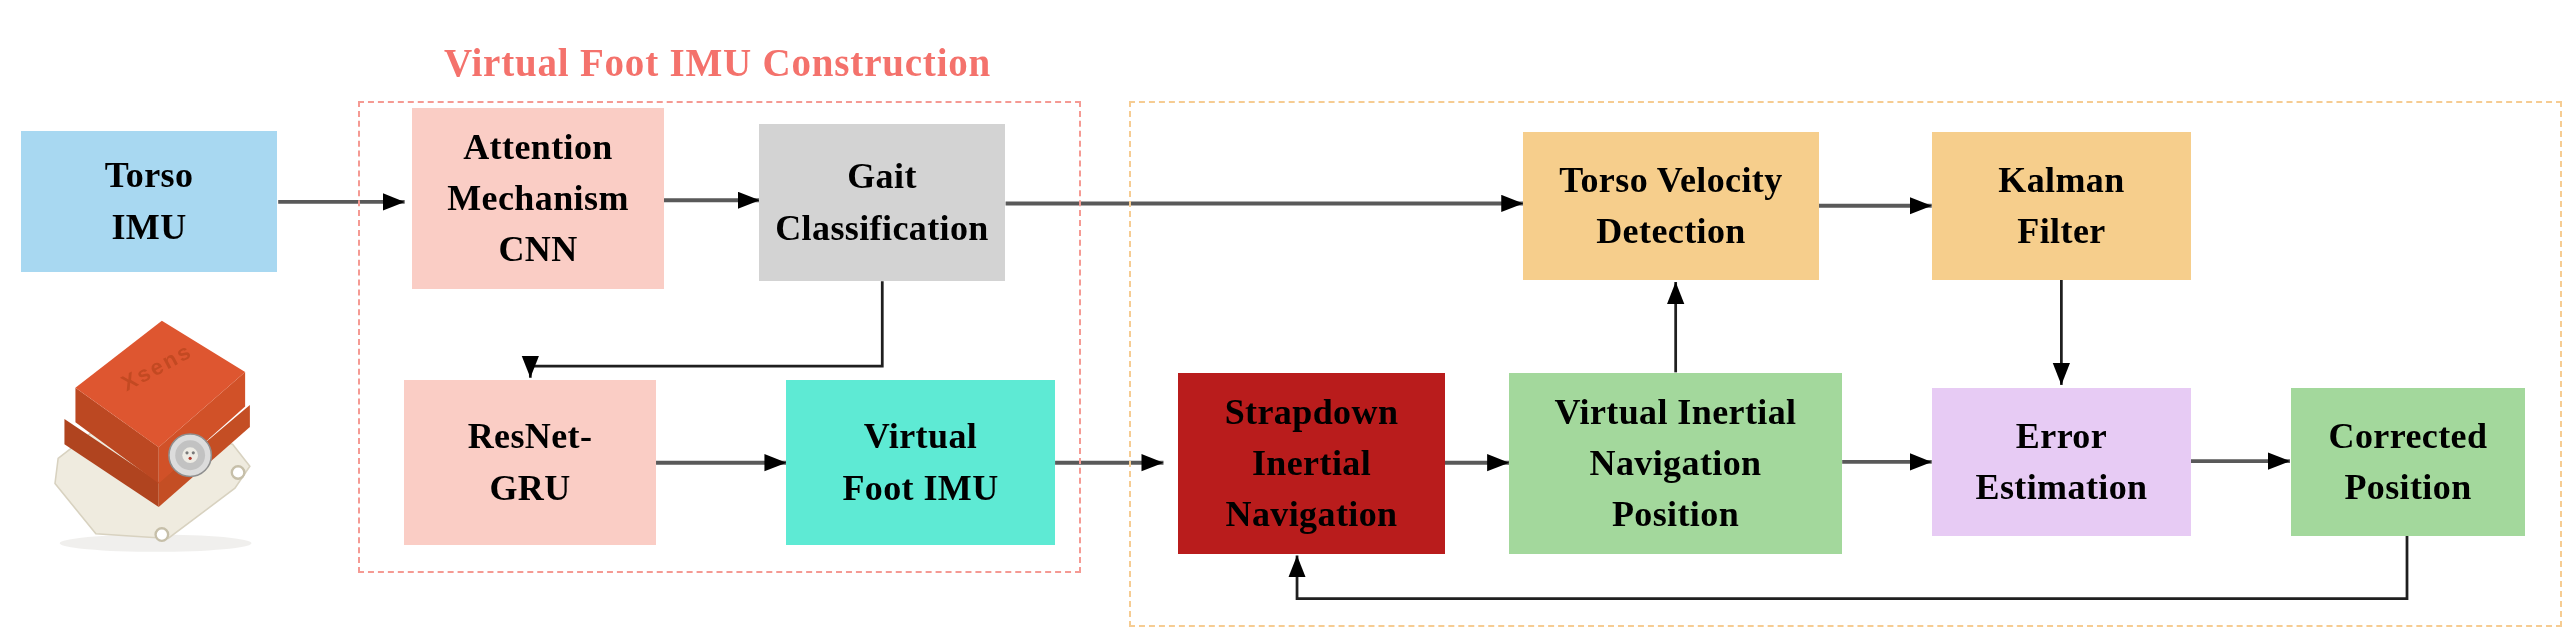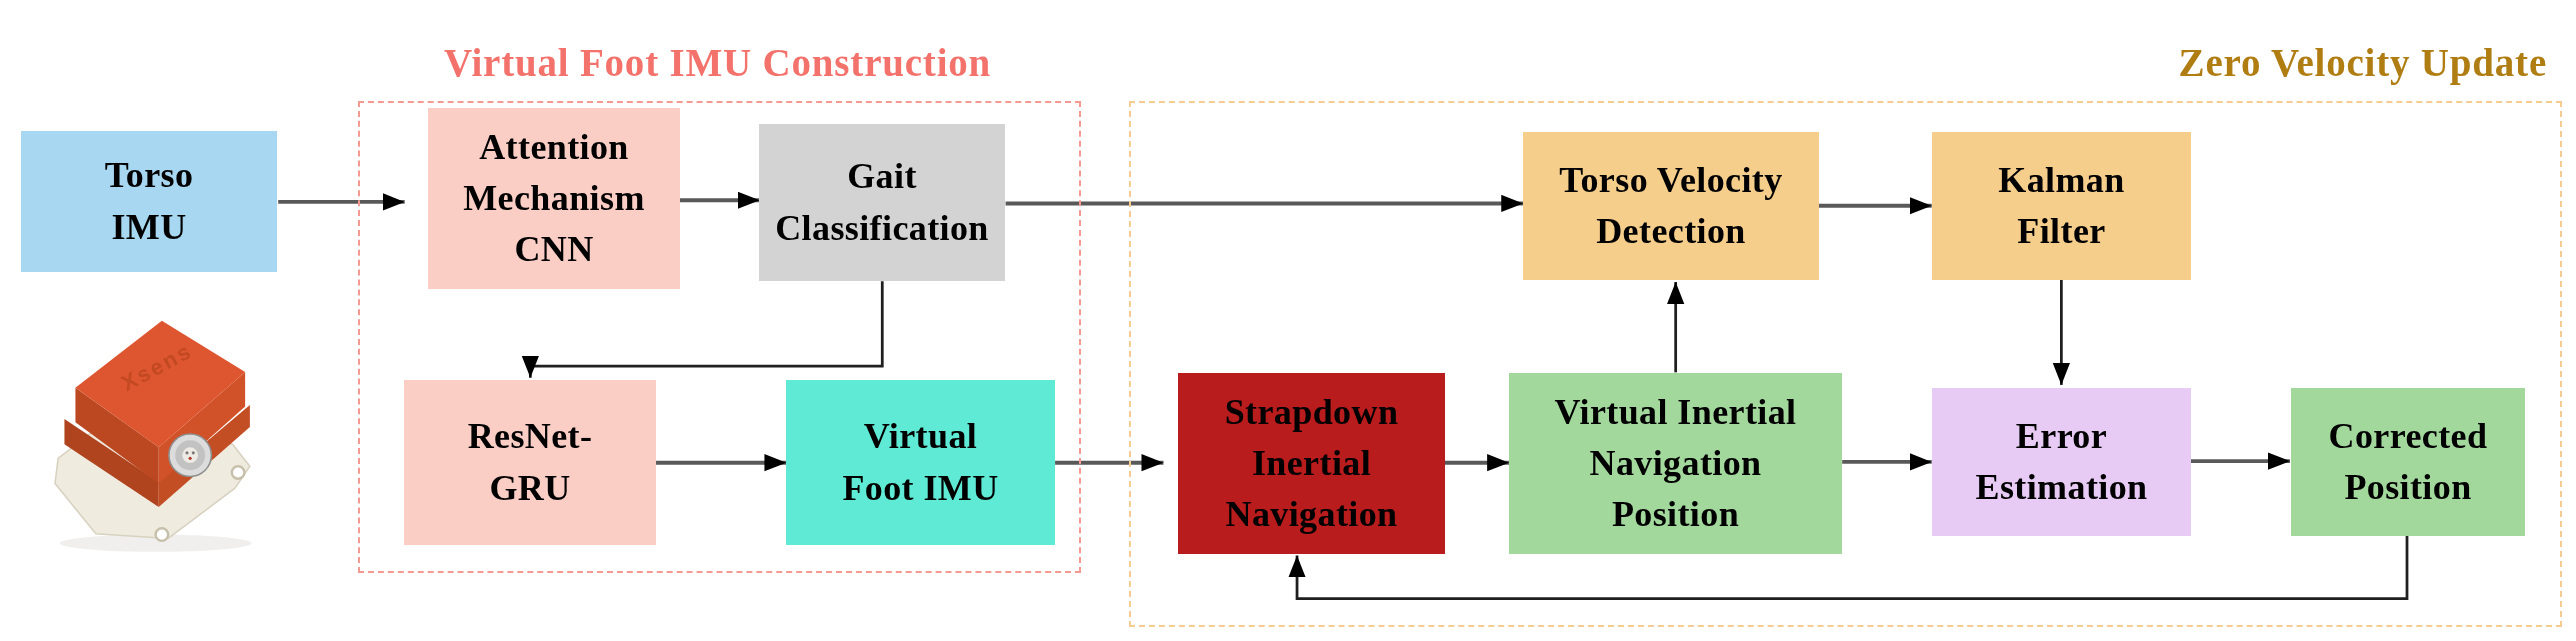--- a/index.html
+++ b/index.html
@@ -38,28 +38,27 @@
     <polyline points="1122,358 1122,466 674,466 674,481" fill="none" stroke-width="3.5" marker-end="url(#ah)" style="stroke: rgb(31, 31, 31);"></polyline>
     <line x1="2132" y1="474" x2="2132" y2="359" stroke-width="3.5" marker-end="url(#ah)" style="stroke: rgb(31, 31, 31);"></line>
     <line x1="2623" y1="356" x2="2623" y2="490" stroke-width="3.5" marker-end="url(#ah)" style="stroke: rgb(31, 31, 31);"></line>
     <polyline points="3063,681 3063,762 1650,762 1650,707" fill="none" stroke-width="3.5" marker-end="url(#ah)" style="stroke: rgb(31, 31, 31);"></polyline>
   </svg>
 
   <div class="group" style="left: 358px; top: 101px; width: 719px; height: 468px; border-color: rgb(245, 154, 147);"></div>
   <div class="group" style="left: 1129px; top: 101px; width: 1429px; height: 522px; border-color: rgb(246, 204, 146);"></div>
 
   <div class="group-title" style="left: 358px; top: 42px; width: 719px; text-align: center; color: rgb(244, 114, 108);">Virtual Foot IMU Construction</div>
-  <div class="group-title" style="left: 1915px; top: 42px; width: 632px; text-align: right; color: rgb(176, 125, 18);">Zero Velocity Update</div>
 
   <div class="node" style="left: 21px; top: 131px; width: 256px; height: 141px; background: rgb(168, 216, 241);">
     <span class="lbl">Torso
 IMU</span>
   </div>
 
-  <div class="node" style="left: 428px; top: 108px; width: 252px; height: 181px; background: rgb(250, 205, 197);">
+  <div class="node" style="left: 412px; top: 108px; width: 252px; height: 181px; background: rgb(250, 205, 197);">
     <span class="lbl">Attention
 Mechanism
 CNN</span>
   </div>
 
   <div class="node" style="left: 759px; top: 124px; width: 246px; height: 157px; background: rgb(211, 211, 211);">
     <span class="lbl">Gait
 Classification</span>
   </div>
 

